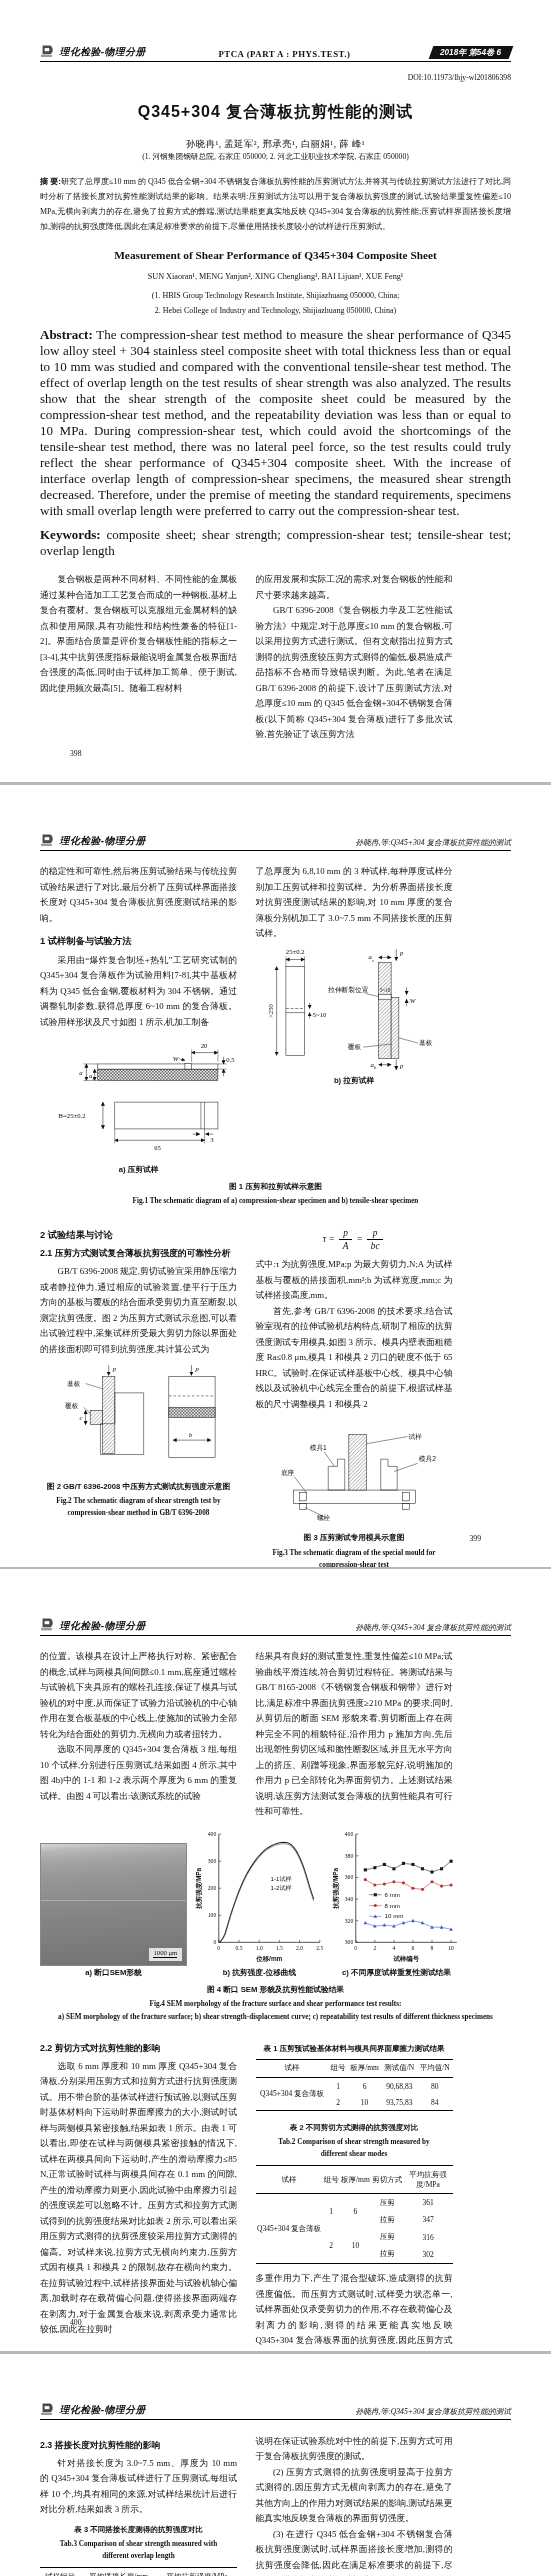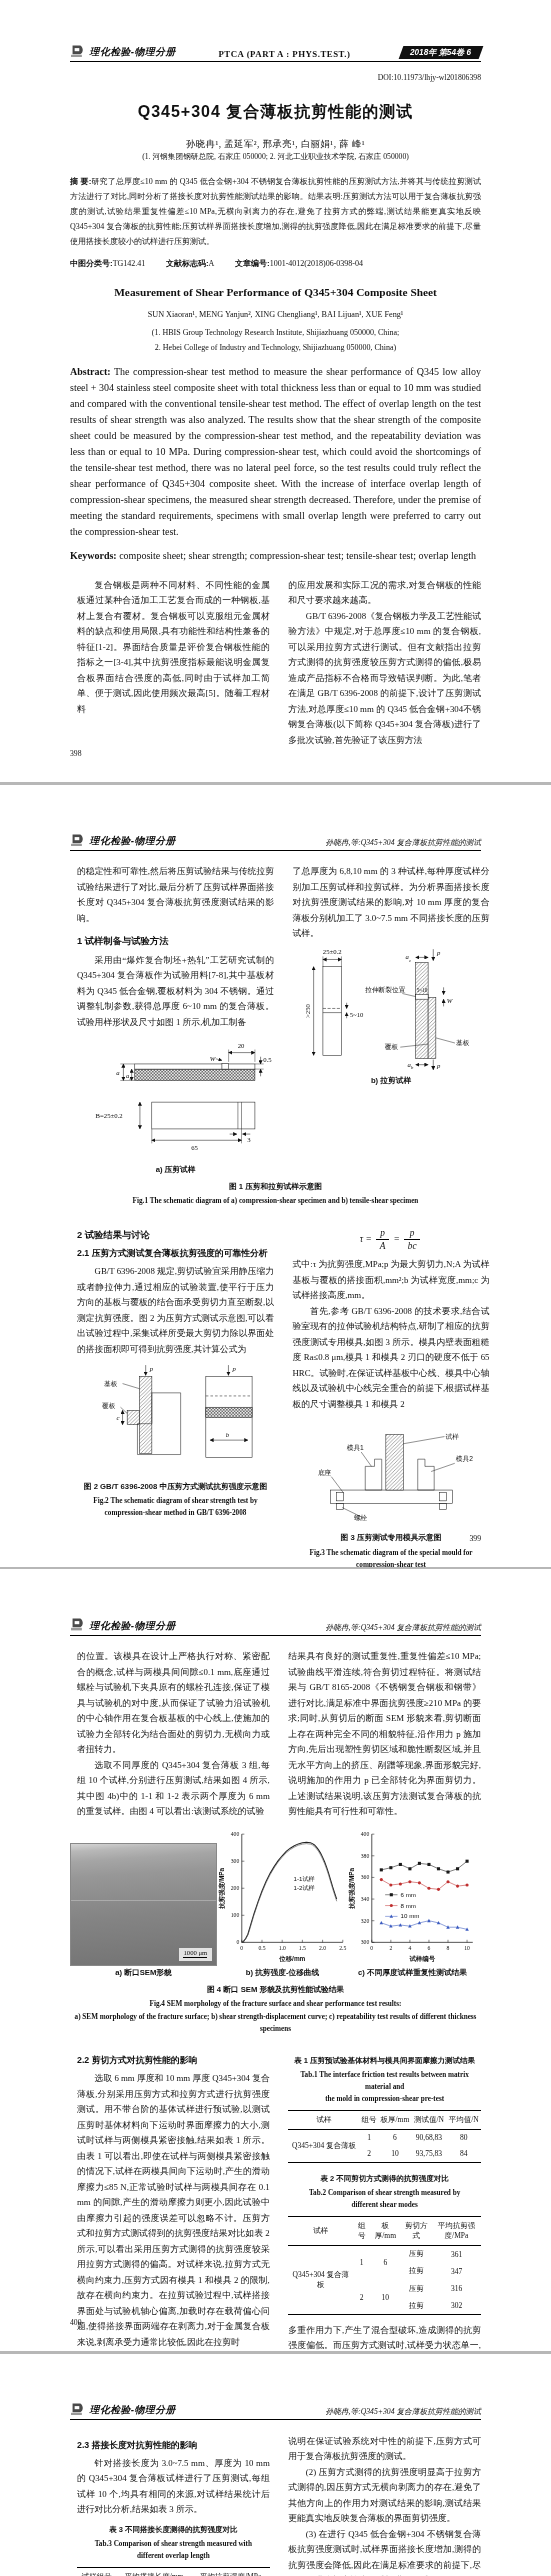--- a/index.html
+++ b/index.html
@@ -1,38 +1,38 @@
 <!DOCTYPE html>
 <html style="font-size:8.2px"><head>
 <meta charset="utf-8">
 <style>
   html,body{margin:0;padding:0;background:#fff;}
   body{width:551px;font-family:"Liberation Serif",serif;color:#111;}
-  .page{width:551px;height:782px;background:#fff;position:relative;box-sizing:border-box;padding:0 70px;overflow:hidden;}
+  .page{width:551px;height:782px;background:#fff;position:relative;box-sizing:border-box;padding:0 40px;overflow:hidden;}
   .page-sep{height:2.6px;background:#b7b7b7;}
   
   .strip{display:flex;align-items:flex-end;justify-content:space-between;border-bottom:1.5px solid #000;padding-bottom:1.5px;margin-top:45px;}
   .strip-left{display:flex;align-items:flex-end;gap:3.1px;}
   .logo-text{font:italic 700 9.8px "Liberation Sans",sans-serif;letter-spacing:0.5px;}
   .strip-center{font:700 8.8px "Liberation Serif",serif;letter-spacing:0.5px;transform:translateX(-4.1px);}
   .banner{background:#111;color:#fff;transform:skewX(-20deg);padding:1px 9.3px;}
   .banner span{display:inline-block;transform:skewX(20deg);font:italic 700 8.2px "Liberation Sans",sans-serif;}
   .doi{text-align:right;font:7.7px "Liberation Serif",serif;margin-top:11.3px;}
   .title{font:700 16px "Liberation Sans",sans-serif;text-align:center;letter-spacing:1px;margin:19.6px 0 0;}
   .authors{font:9.3px "Liberation Serif",serif;text-align:center;margin-top:15.5px;letter-spacing:0.5px;}
   .affil{font:7.7px "Liberation Serif",serif;text-align:center;margin-top:1px;}
   .abs{font-size:8px;line-height:15px;text-align:justify;margin:7.2px 0 0;}
   .abs b{font-family:"Liberation Sans",sans-serif;}
   .meta-line{display:flex;gap:20.6px;}
   .title-en{font:700 11.3px "Liberation Serif",serif;text-align:center;margin:15.5px 0 0;}
   .authors-en{font:8.2px "Liberation Serif",serif;text-align:center;margin-top:11.3px;}
   .affil-en{font:8px "Liberation Serif",serif;text-align:center;margin-top:6.2px;line-height:15.5px;}
-  .abs-en{font-size:10px;line-height:16px;text-align:justify;margin:8.2px 0 0;}
-  
-  .cols{display:flex;gap:18.5px;margin-top:13.4px;margin-left:7px;}
+  .abs-en{font-size:13px;line-height:16px;text-align:justify;margin:8.2px 0 0;}
+  
+  .cols{display:flex;gap:18.5px;margin-top:13.4px;}
   .col{width:197px;}
   .body{font-size:8.8px;line-height:15.5px;text-align:justify;margin:0 0 0;}
   .ind{text-indent:2em;}
   .h1cn{font:700 9.3px "Liberation Sans",sans-serif;margin:8.2px 0 5.2px;}
   .h2cn{font:700 8.8px "Liberation Sans",sans-serif;margin:6.2px 0 4.1px;}
   .footnote{margin-top:9.3px;font-size:7.2px;line-height:12.4px;}
   .footnote .fn-rule{width:45%;border-top:0.8px solid #000;margin-bottom:4.1px;}
   .footnote p{margin:0;}
   .pagenum{position:absolute;bottom:24px;font:7.7px "Liberation Serif",serif;margin-top:22px;}
   .pn-left{left:70px;} .pn-right{right:70px;}
@@ -48,21 +48,21 @@
   .cap-en{font:700 7.2px "Liberation Serif",serif;margin-top:3.1px;line-height:12.4px;}
   .draw{background:#fff;}
   .dn{font:13px "Liberation Serif",serif;fill:#111;}
   .dt{font:italic 13px "Liberation Serif",serif;fill:#111;}
   .dts{font:italic 9px "Liberation Serif",serif;fill:#111;}
   .cjk{font:13px "Liberation Sans",sans-serif;fill:#111;}
   .tick{font:11px "Liberation Serif",serif;fill:#111;}
   .alabel{font:700 12.5px "Liberation Sans",sans-serif;fill:#111;}
   .ann{font:12px "Liberation Sans",sans-serif;fill:#111;}
   
-  .fig4-row{display:flex;gap:1px;margin-top:9.3px;align-items:flex-end;}
+  .fig4-row{display:flex;gap:8px;margin-top:9.3px;align-items:flex-end;}
   .sem{width:145px;height:121px;border:0.5px solid #888;position:relative;
     background:linear-gradient(176deg,#d6d6d6 0%,#b8b8b8 6%,#a5a5a5 14%,#979797 26%,#8d8d8d 42%,#848484 58%,#7c7c7c 78%,#737373 100%);}
   .sem::after{content:"";position:absolute;left:0;right:0;top:46%;height:1px;background:rgba(255,255,255,.28);}
   .scalebar{position:absolute;right:4.1px;bottom:4.1px;background:rgba(232,232,232,.95);padding:1px 4.6px 2.6px;font:6.7px "Liberation Serif",serif;text-align:center;}
   .sb-line{height:1.5px;background:#000;margin-top:1px;}
   
   .tab-title-cn{font:700 7.5px "Liberation Sans",sans-serif;text-align:center;margin-top:7.2px;}
   .tab-title-en{font:700 7.2px "Liberation Serif",serif;text-align:center;margin-top:3.1px;line-height:12px;}
   table.jtab{width:100%;border-collapse:collapse;margin-top:5.2px;font-size:7.5px;border-top:1px solid #000;border-bottom:1px solid #000;}
   table.jtab thead tr{border-bottom:0.7px solid #000;}
@@ -107,25 +107,20 @@
       <span class="logo-text">理化检验-物理分册</span>
     </div>
     <div class="strip-center">PTCA (PART A : PHYS.TEST.)</div>
     <div class="banner"><span>2018年 第54卷 6</span></div>
   </header>
   <div class="doi">DOI:10.11973/lhjy-wl201806398</div>
   <h1 class="title">Q345+304 复合薄板抗剪性能的测试</h1>
   <div class="authors">孙晓冉¹, 孟延军², 邢承亮¹, 白丽娟¹, 薛  峰¹</div>
   <div class="affil">(1. 河钢集团钢研总院, 石家庄 050000; 2. 河北工业职业技术学院, 石家庄 050000)</div>
   <p class="abs" style="margin-top:11.3px;"><b>摘  要:</b><span>研究了总厚度≤10 mm 的 Q345 低合金钢+304 不锈钢复合薄板抗剪性能的压剪测试方法,并将其与传统拉剪测试方法进行了对比,同时分析了搭接长度对抗剪性能测试结果的影响。结果表明:压剪测试方法可以用于复合薄板抗剪强度的测试,试验结果重复性偏差≤10 MPa,无横向剥离力的存在,避免了拉剪方式的弊端,测试结果能更真实地反映 Q345+304 复合薄板的抗剪性能;压剪试样界面搭接长度增加,测得的抗剪强度降低,因此在满足标准要求的前提下,尽量使用搭接长度较小的试样进行压剪测试。</span></p>
-  <p class="abs meta-line">
-    <span><b>中图分类号:</b><span>TG142.41</span></span>
-    <span><b>文献标志码:</b><span>A</span></span>
-    <span><b>文章编号:</b><span>1001-4012(2018)06-0398-04</span></span>
-  </p>
   <h2 class="title-en">Measurement of Shear Performance of Q345+304 Composite Sheet</h2>
   <div class="authors-en">SUN Xiaoran¹, MENG Yanjun², XING Chengliang¹, BAI Lijuan¹, XUE Feng¹</div>
   <div class="affil-en">
     <div>(1. HBIS Group Technology Research Institute, Shijiazhuang 050000, China;</div>
     <div>2. Hebei College of Industry and Technology, Shijiazhuang 050000, China)</div>
   </div>
   <p class="abs-en"><b>Abstract:</b> <span>The compression-shear test method to measure the shear performance of Q345 low alloy steel + 304 stainless steel composite sheet with total thickness less than or equal to 10 mm was studied and compared with the conventional tensile-shear test method. The effect of overlap length on the test results of shear strength was also analyzed. The results show that the shear strength of the composite sheet could be measured by the compression-shear test method, and the repeatability deviation was less than or equal to 10 MPa. During compression-shear test, which could avoid the shortcomings of the tensile-shear test method, there was no lateral peel force, so the test results could truly reflect the shear performance of Q345+304 composite sheet. With the increase of interface overlap length of compression-shear specimens, the measured shear strength decreased. Therefore, under the premise of meeting the standard requirements, specimens with small overlap length were preferred to carry out the compression-shear test.</span></p>
   <p class="abs-en"><b>Keywords:</b> <span>composite sheet; shear strength; compression-shear test; tensile-shear test; overlap length</span></p>
   <div class="cols">
     <div class="col">
@@ -466,24 +461,20 @@
     <div class="cap-en">Fig.4 SEM morphology of the fracture surface and shear performance test results:</div>
     <div class="cap-en" style="margin-top:0">a) SEM morphology of the fracture surface; b) shear strength-displacement curve; c) repeatability test results of different thickness specimens</div>
   </div>
   <div class="cols">
     <div class="col">
       <h4 class="h2cn">2.2 剪切方式对抗剪性能的影响</h4>
       <p class="body ind">选取 6 mm 厚度和 10 mm 厚度 Q345+304 复合薄板,分别采用压剪方式和拉剪方式进行抗剪强度测试。用不带台阶的基体试样进行预试验,以测试压剪时基体材料向下运动时界面摩擦力的大小,测试时试样与两侧模具紧密接触,结果如表 1 所示。由表 1 可以看出,即使在试样与两侧模具紧密接触的情况下,试样在两模具间向下运动时,产生的滑动摩擦力≤85 N,正常试验时试样与两模具间存在 0.1 mm 的间隙,产生的滑动摩擦力则更小,因此试验中由摩擦力引起的强度误差可以忽略不计。压剪方式和拉剪方式测试得到的抗剪强度结果对比如表 2 所示,可以看出采用压剪方式测得的抗剪强度较采用拉剪方式测得的偏高。对试样来说,拉剪方式无横向约束力,压剪方式因有模具 1 和模具 2 的限制,故存在横向约束力。在拉剪试验过程中,试样搭接界面处与试验机轴心偏离,加载时存在载荷偏心问题,使得搭接界面两端存在剥离力,对于金属复合板来说,剥离承受力通常比较低,因此在拉剪时</p>
     </div>
     <div class="col">
       <div class="tab-title-cn">表 1 压剪预试验基体材料与模具间界面摩擦力测试结果</div>
-      <div class="tab-title-en">
-        <div>Tab.1 The interface friction test results between matrix material and</div>
-        <div>the mold in compression-shear pre-test</div>
-      </div>
       <table class="jtab">
         <thead>
             <tr>
           <th>试样</th>
           <th>组号</th>
           <th>板厚/mm</th>
           <th>测试值/N</th>
           <th>平均值/N</th>
         </tr>
           </thead>

